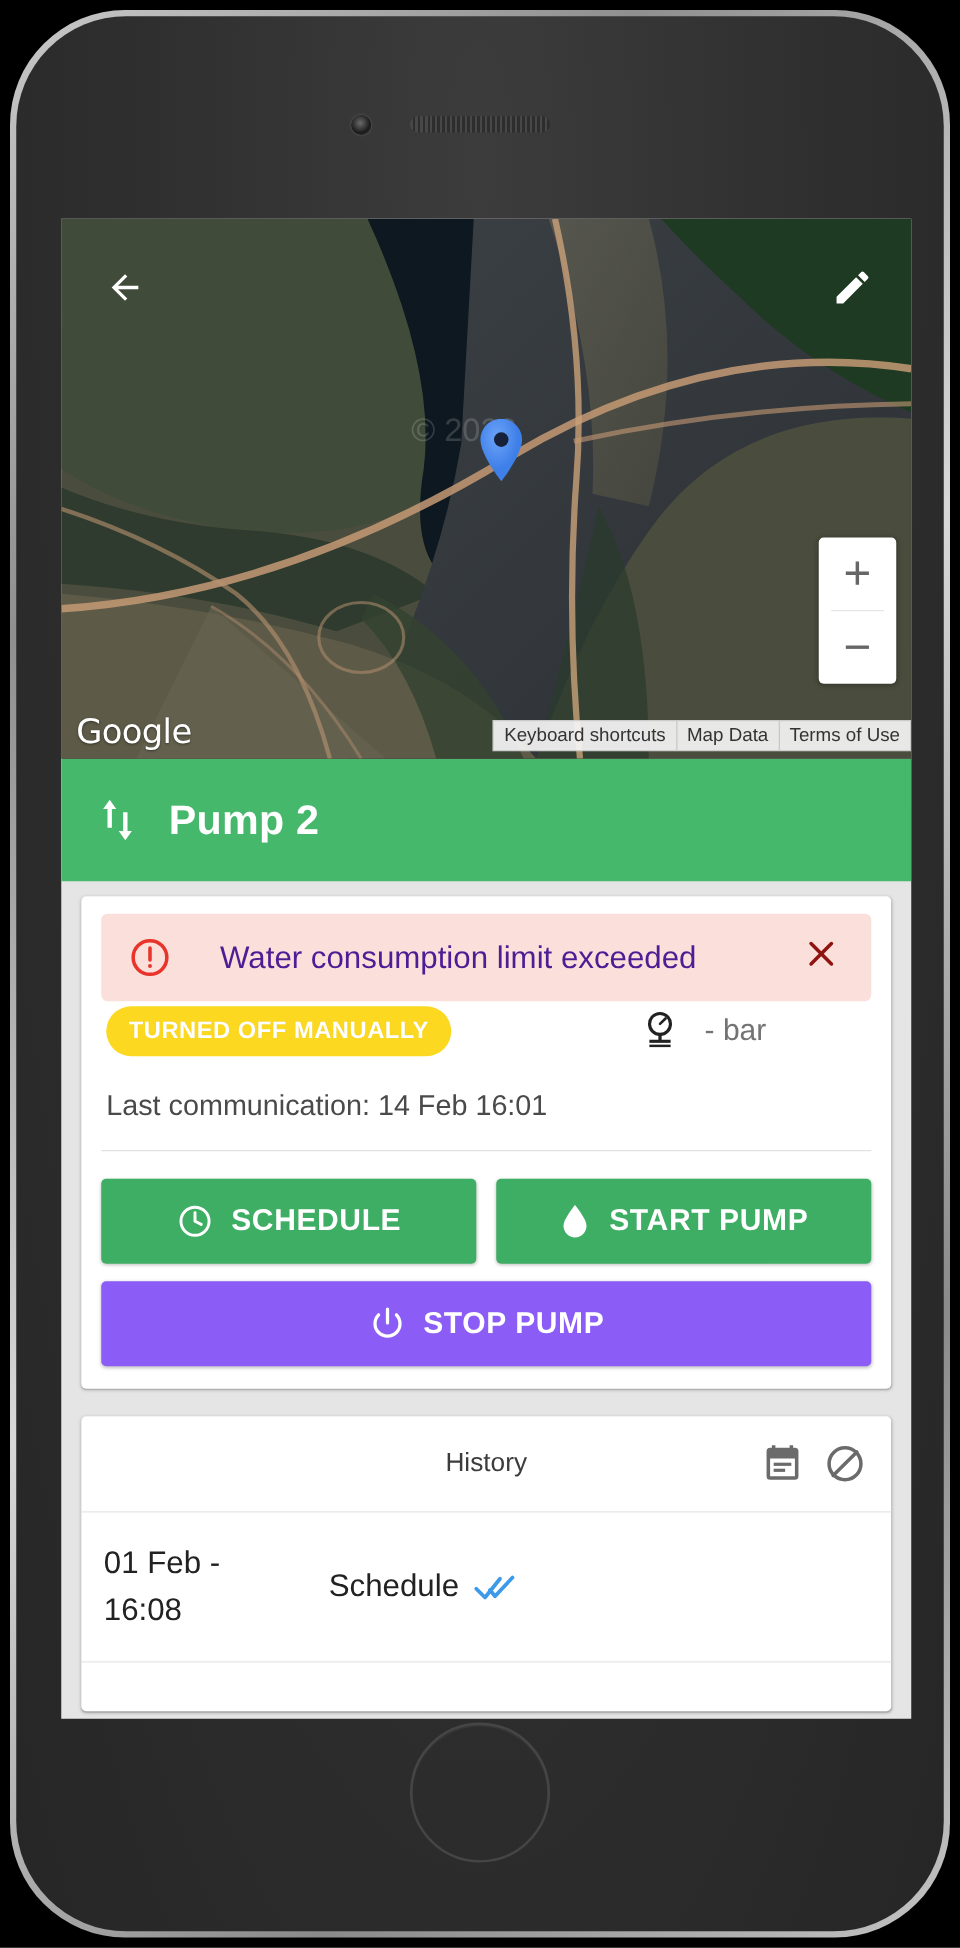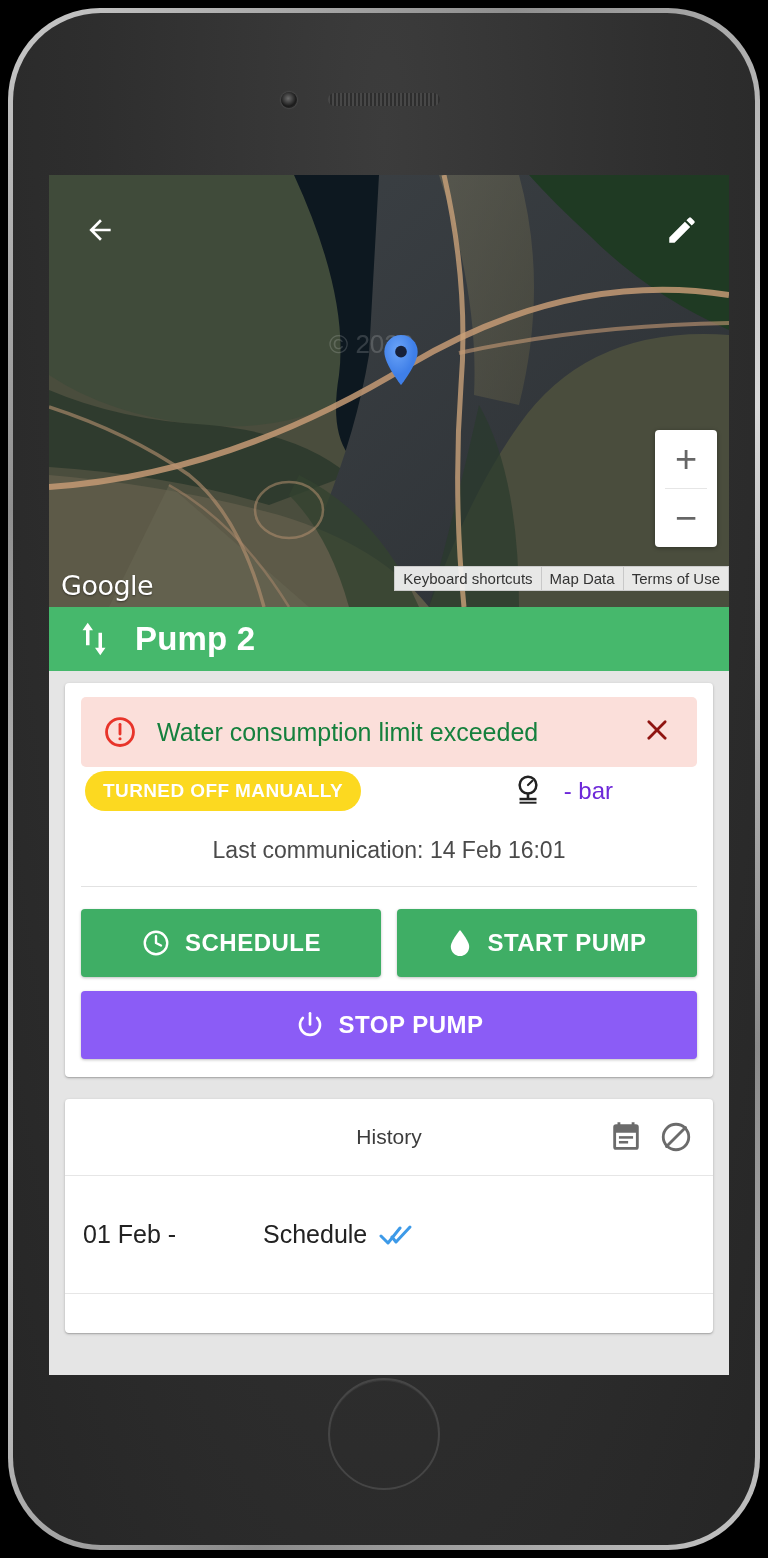--- a/index.html
+++ b/index.html
@@ -95,36 +95,36 @@
   .zoom-sep { height: 1px; background: #e6e6e6; margin: 0 10px; }
 
   .google-logo {
     position: absolute; left: 12px; bottom: 6px;
     color: #fff; font-size: 27px; letter-spacing: -.5px;
     font-family: "DejaVu Sans", sans-serif;
     text-shadow: 0 1px 2px rgba(0,0,0,.45);
     z-index: 5;
   }
   .attrib {
-    position: absolute; right: 0; bottom: 16px;
+    position: absolute; right: 0; bottom: 6px;
     display: flex; z-index: 5;
     background: rgba(245,245,245,.92);
     border: 1px solid rgba(0,0,0,.12);
     align-items: flex-end;
   }
   .attrib span {
     font-size: 15px; color: #333; padding: 3px 8px;
     border-left: 1px solid #c8c8c8;
     white-space: nowrap;
   }
   .attrib span:first-child { border-left: none; }
 
   
   .titlebar {
-    height: 64px;
+    height: 98px;
     background: #46b86c;
     display: flex; align-items: center;
     padding: 0 30px;
     gap: 26px;
   }
   .titlebar .title {
     color: #fff; font-size: 33px; font-weight: bold;
     letter-spacing: .2px;
   }
 
@@ -140,21 +140,21 @@
 
   .alert {
     background: #fbdfda;
     border-radius: 5px;
     display: flex; align-items: center;
     padding: 18px 22px;
     gap: 20px;
   }
   .alert-text {
     flex: 1;
-    color: #15803d; font-size: 25px;
+    color: #4c1d95; font-size: 25px; margin-left: 19px;
   }
   .alert-close {
     background: none; border: none; cursor: pointer;
     color: #8f1410; font-size: 30px; line-height: 1;
     padding: 0 4px;
   }
 
   .status-row {
     display: flex; align-items: center;
     margin-top: 4px;
@@ -165,27 +165,27 @@
     color: #fff; font-weight: bold;
     font-size: 19px; letter-spacing: .4px;
     padding: 9px 18px;
     border-radius: 22px;
     white-space: nowrap;
     text-shadow: 0 0 1px rgba(0,0,0,.07);
   }
   .pressure {
     margin-left: auto;
     display: flex; align-items: center; gap: 20px;
-    color: #6d28d9; font-size: 24px;
+    color: #737373; font-size: 24px;
     padding-right: 80px;
   }
 
   .lastcomm {
     color: #4a4a4a; font-size: 23px;
-    margin: 26px 0 22px; padding: 0 4px; text-align: center;
+    margin: 26px 0 22px; padding: 0 4px;
   }
   .divider { height: 1px; background: #e2e2e2; }
 
   .btn-row { display: flex; gap: 16px; margin-top: 22px; }
   .btn {
     flex: 1;
     display: flex; align-items: center; justify-content: center;
     gap: 14px;
     border: none; cursor: pointer;
     border-radius: 4px;
@@ -403,20 +403,21 @@
                   <circle cx="12" cy="12" r="9"></circle>
                   <line x1="5.3" y1="18.7" x2="18.7" y2="5.3" stroke-linecap="round"></line>
                 </svg>
               </button>
             </div>
           </div>
 
           <div class="history-row">
             <div class="hist-date">
               <div>01 Feb -</div>
+              <div>16:08</div>
             </div>
             <div class="hist-action">
               <span>Schedule</span>
               <svg width="36" height="24" viewBox="0 0 36 24" fill="none" stroke="#3d9ae8" stroke-width="3" stroke-linecap="round" stroke-linejoin="round">
                 <polyline points="2,13 9,20 21,5"></polyline>
                 <polyline points="13,14 17,19 31,4"></polyline>
               </svg>
             </div>
           </div>
 

